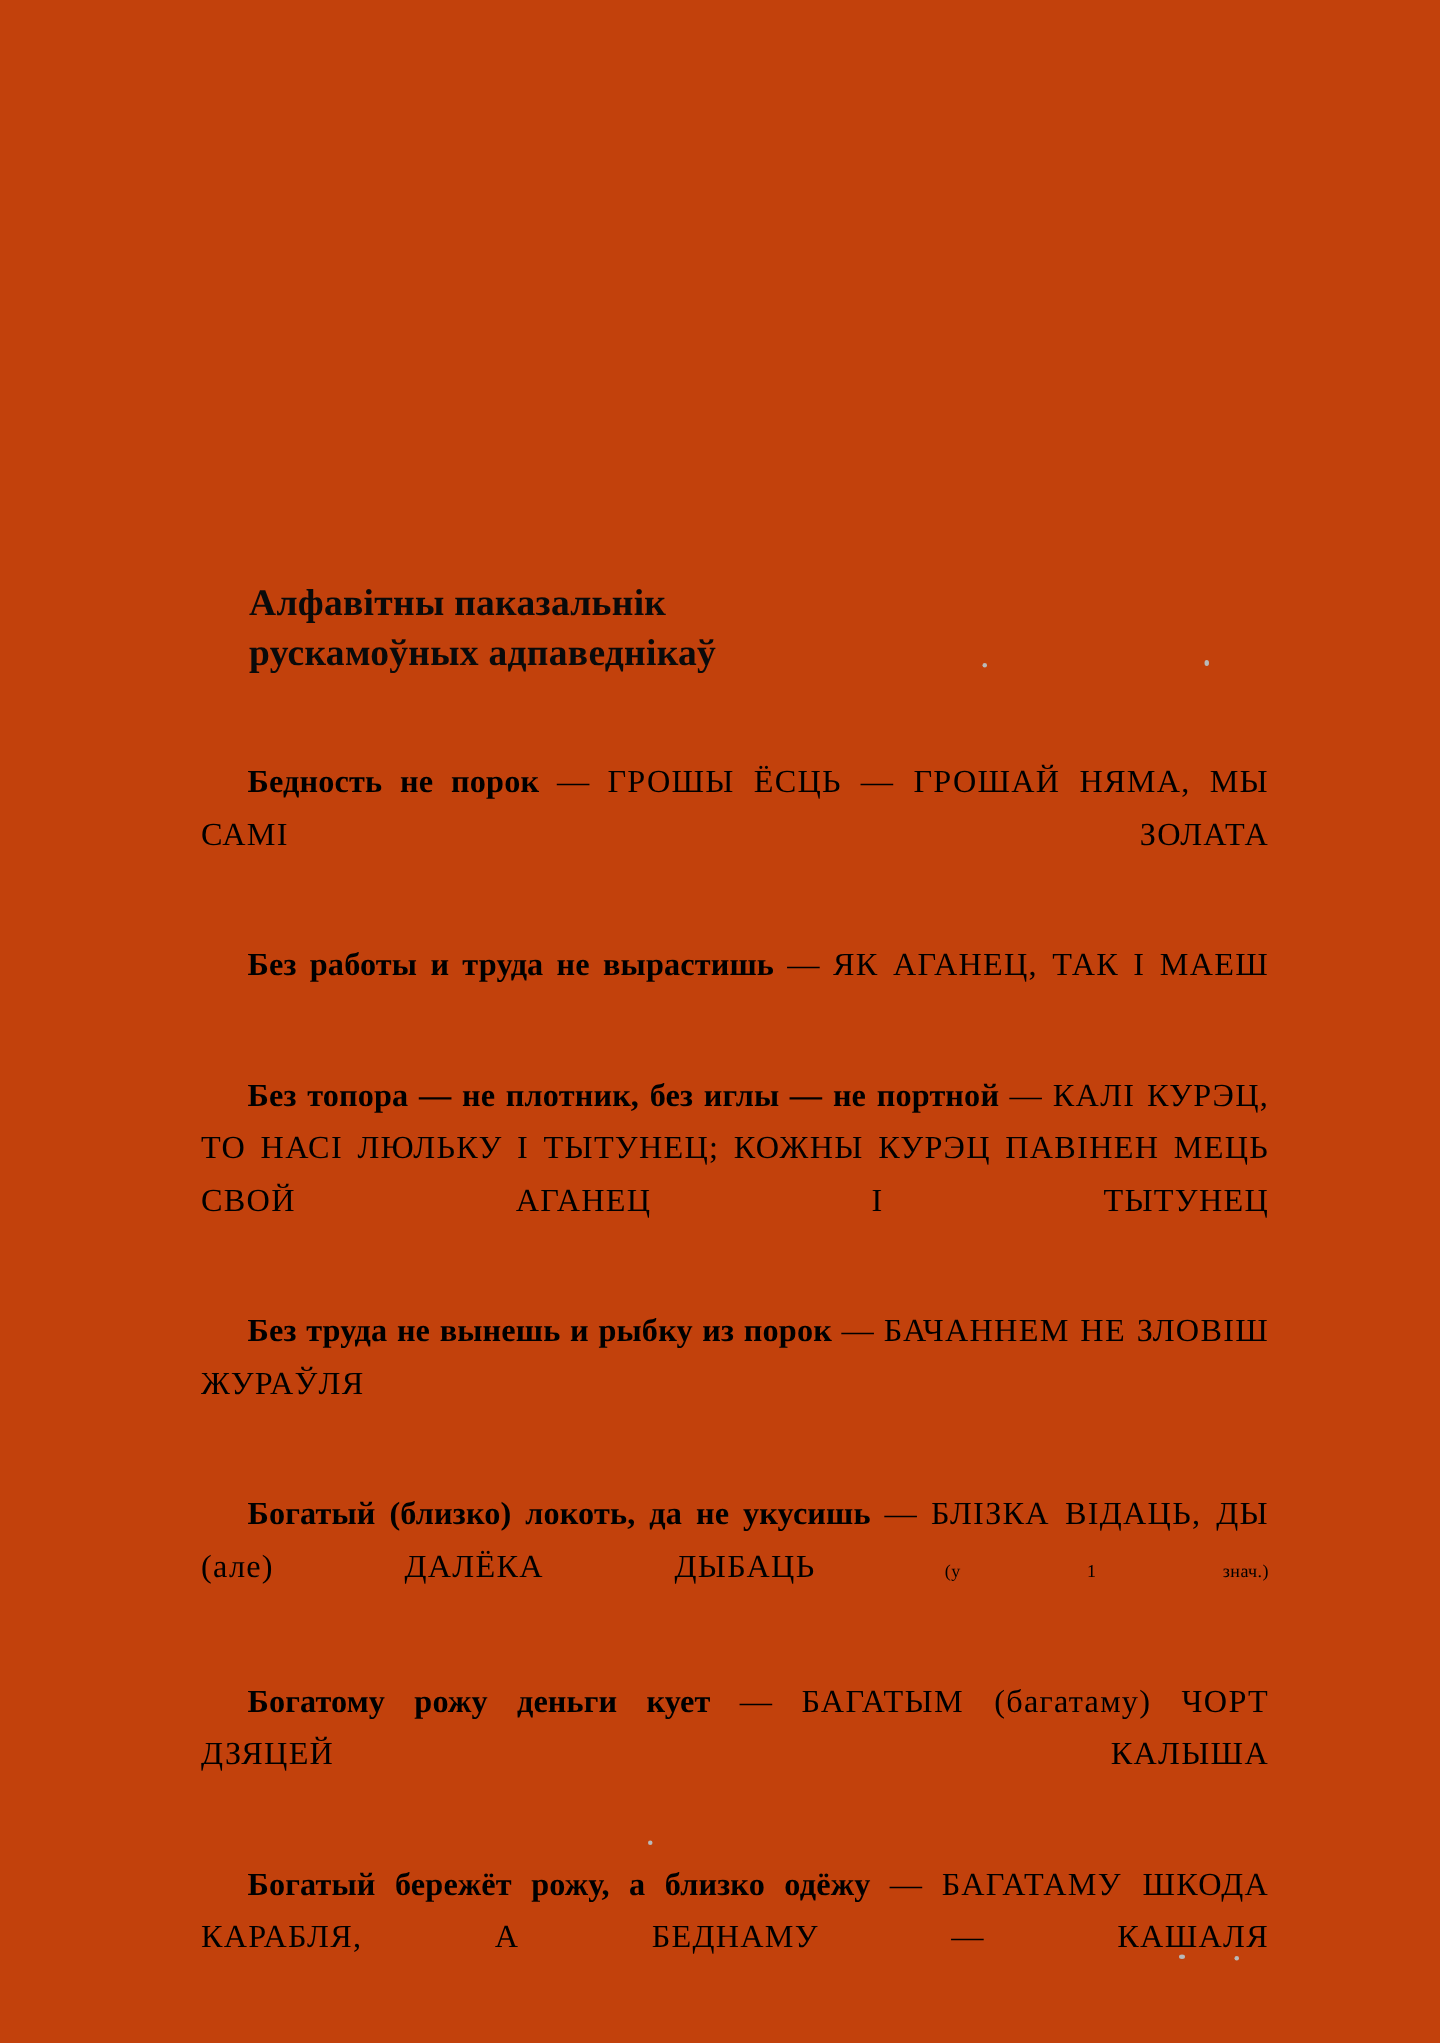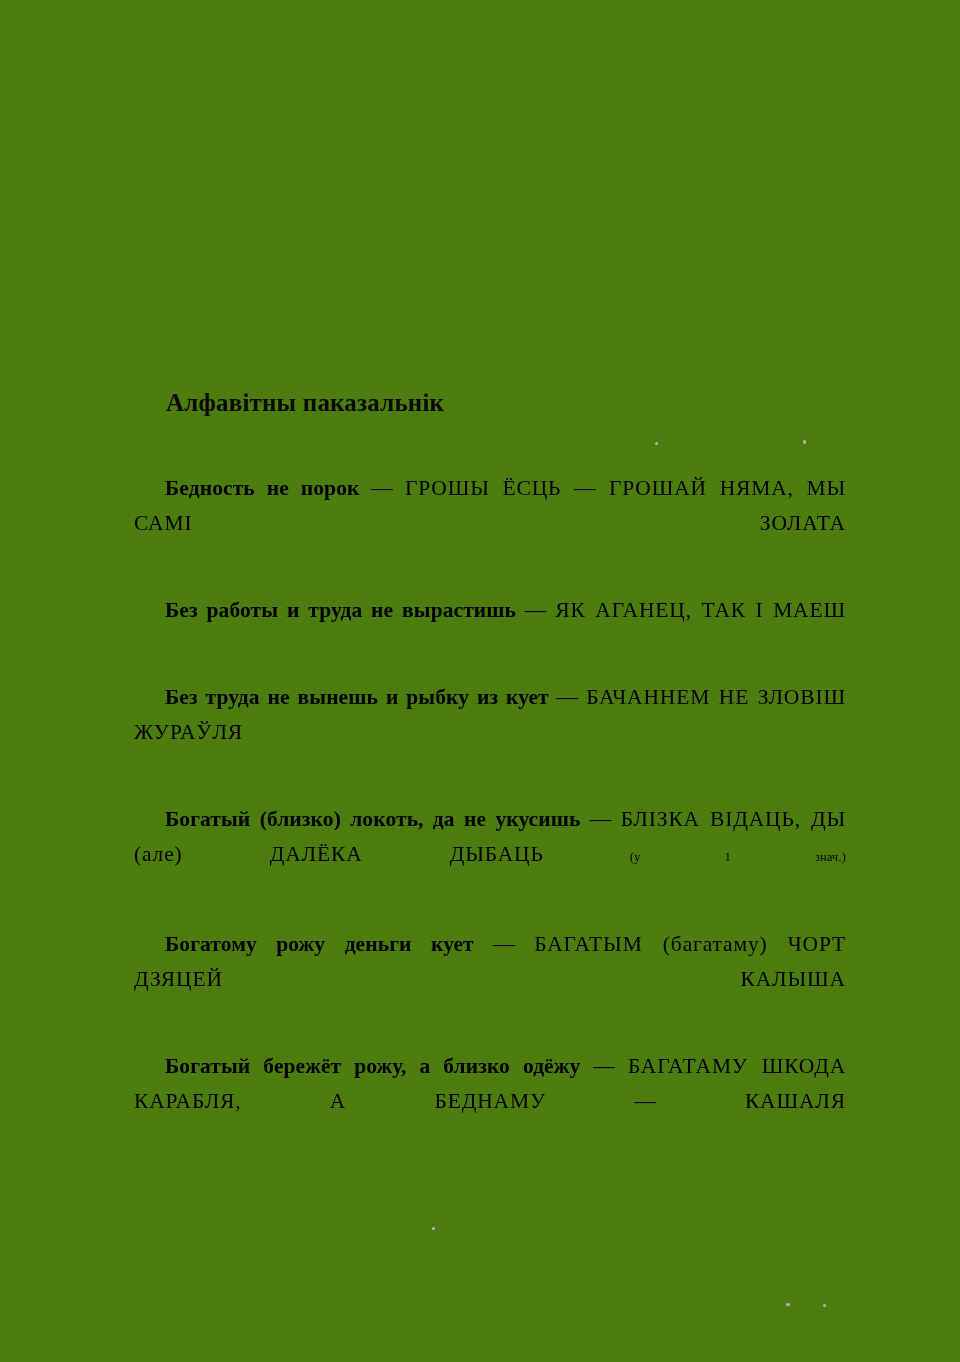--- a/index.html
+++ b/index.html
@@ -7,21 +7,21 @@
     margin: 0;
     padding: 0;
     background: #ffffff;
   }
 
   .page {
     position: relative;
     width: 960px;
     height: 1362px;
     margin: 0 auto;
-    background: #4d7c0f;
+    background: #c2410c;
     overflow: hidden;
     font-family: "Liberation Serif", "DejaVu Serif", serif;
     color: #000000;
     -webkit-font-smoothing: antialiased;
   }
 
   
   .column {
     position: absolute;
     left: 134px;
@@ -113,39 +113,45 @@
   <span class="speck" style="left:655px; top:442px; width:3px; height:3px;"></span>
   <span class="speck" style="left:803px; top:440px; width:3px; height:4px;"></span>
   <span class="speck" style="left:432px; top:1227px; width:3px; height:3px;"></span>
   <span class="speck" style="left:786px; top:1303px; width:4px; height:3px;"></span>
   <span class="speck" style="left:823px; top:1304px; width:3px; height:3px;"></span>
 
   <div class="column">
 
     <h1 class="heading">
       <span class="heading-line">Алфавітны паказальнік</span>
+      <span class="heading-line">рускамоўных адпаведнікаў</span>
     </h1>
 
     <ul class="entries">
 
       <li class="entry justify">
         <span class="ru">Бедность не порок</span>
         <span class="sep">—</span>
         <span class="be">ГРОШЫ ЁСЦЬ — ГРОШАЙ НЯМА, МЫ САМІ ЗОЛАТА</span>
       </li>
 
       <li class="entry justify">
         <span class="ru">Без работы и труда не вырастишь</span>
         <span class="sep">—</span>
         <span class="be">ЯК АГАНЕЦ, ТАК І МАЕШ</span>
       </li>
 
+      <li class="entry justify">
+        <span class="ru">Без топора — не плотник, без иглы — не портной</span>
+        <span class="sep">—</span>
+        <span class="be">КАЛІ КУРЭЦ, ТО НАСІ ЛЮЛЬКУ І ТЫТУНЕЦ; КОЖНЫ КУРЭЦ ПАВІНЕН МЕЦЬ СВОЙ АГАНЕЦ І ТЫТУНЕЦ</span>
+      </li>
 
       <li class="entry justify">
-        <span class="ru">Без труда не вынешь и рыбку из кует</span>
+        <span class="ru">Без труда не вынешь и рыбку из порок</span>
         <span class="sep">—</span>
         <span class="be">БАЧАННЕМ НЕ ЗЛОВІШ ЖУРАЎЛЯ</span>
       </li>
 
 
       <li class="entry justify">
         <span class="ru">Богатый (близко) локоть, да не укусишь</span>
         <span class="sep">—</span>
         <span class="be">БЛІЗКА ВІДАЦЬ, ДЫ (але) ДАЛЁКА ДЫБАЦЬ</span>
         <span class="gloss">(у 1 знач.)</span>

